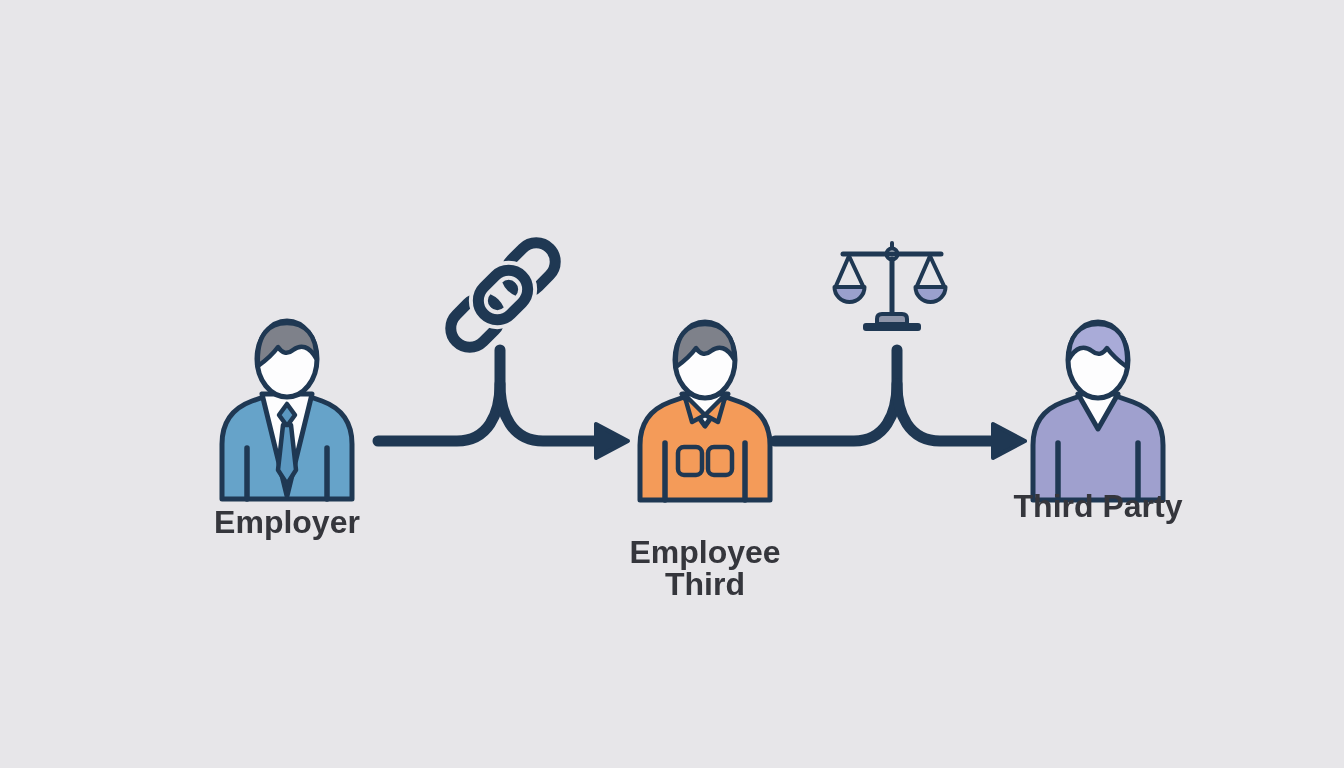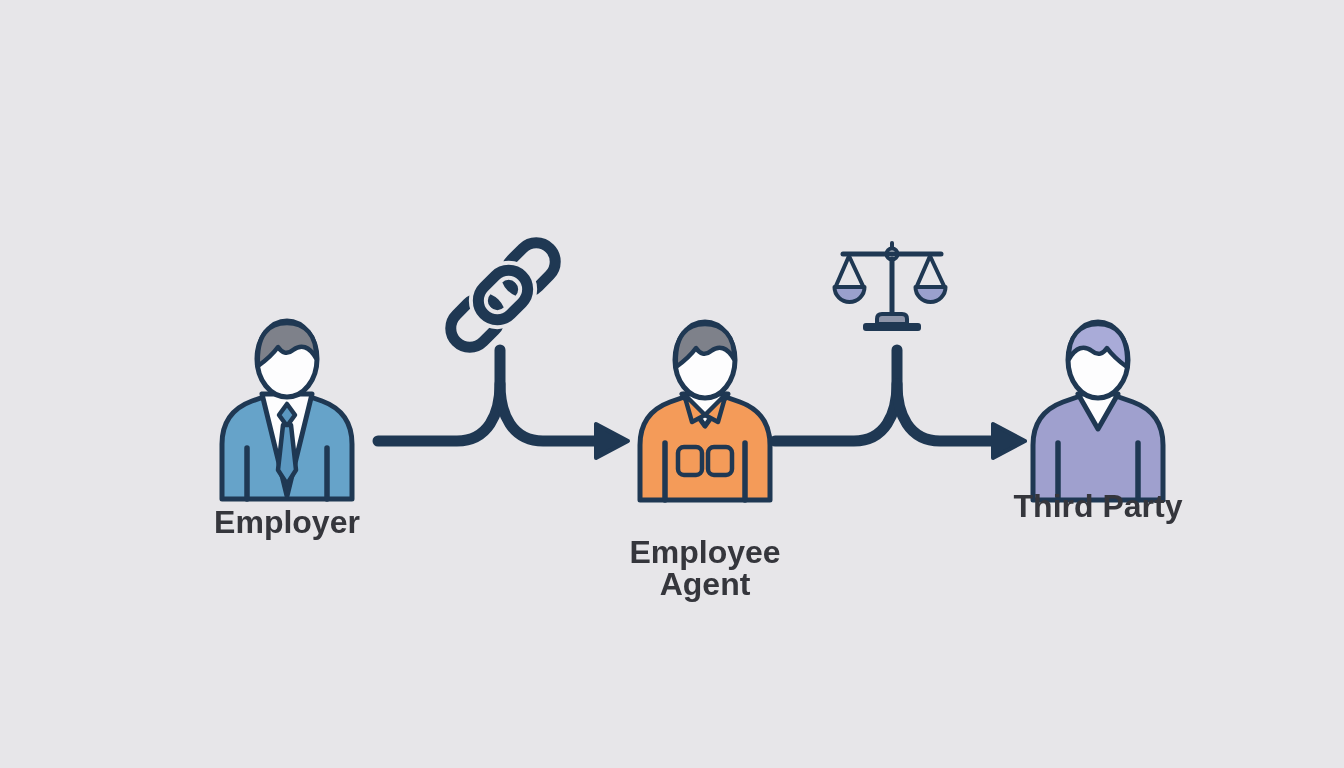--- a/index.html
+++ b/index.html
@@ -101,21 +101,21 @@
       <rect class="nofill thin" x="73" y="124" width="24" height="28" rx="6"></rect>
 
       <path class="armline" d="M30 120 L30 177 M110 120 L110 177"></path>
 
       <ellipse class="white outl" cx="70" cy="37" rx="30" ry="38"></ellipse>
       <path class="hairg thin" d="M41 44 C39 12 52 1 70 1 C88 1 100 13 99 36 C92 24 84 22 76 28 C70 33 65 31 61 25 C56 32 48 39 41 44 Z"></path>
     </svg>
   </div>
   <div class="node-label" style="left:595px;top:536px;">
     <div><span>Employee</span></div>
-    <div><span>Agent</span></div>
+    <div><span>Third</span></div>
   </div>
 
   <svg class="abs" style="left:833px;top:239px;" width="116" height="92" viewBox="0 0 116 92">
 
     <line class="scale-thin" x1="59" y1="4" x2="59" y2="9"></line>
     <circle class="scale-thin" style="fill:var(--bg);" cx="59" cy="15" r="5.5"></circle>
 
     <line class="scale-line" x1="10" y1="15" x2="108" y2="15"></line>
     <line class="scale-line" x1="59" y1="20" x2="59" y2="76"></line>
 

